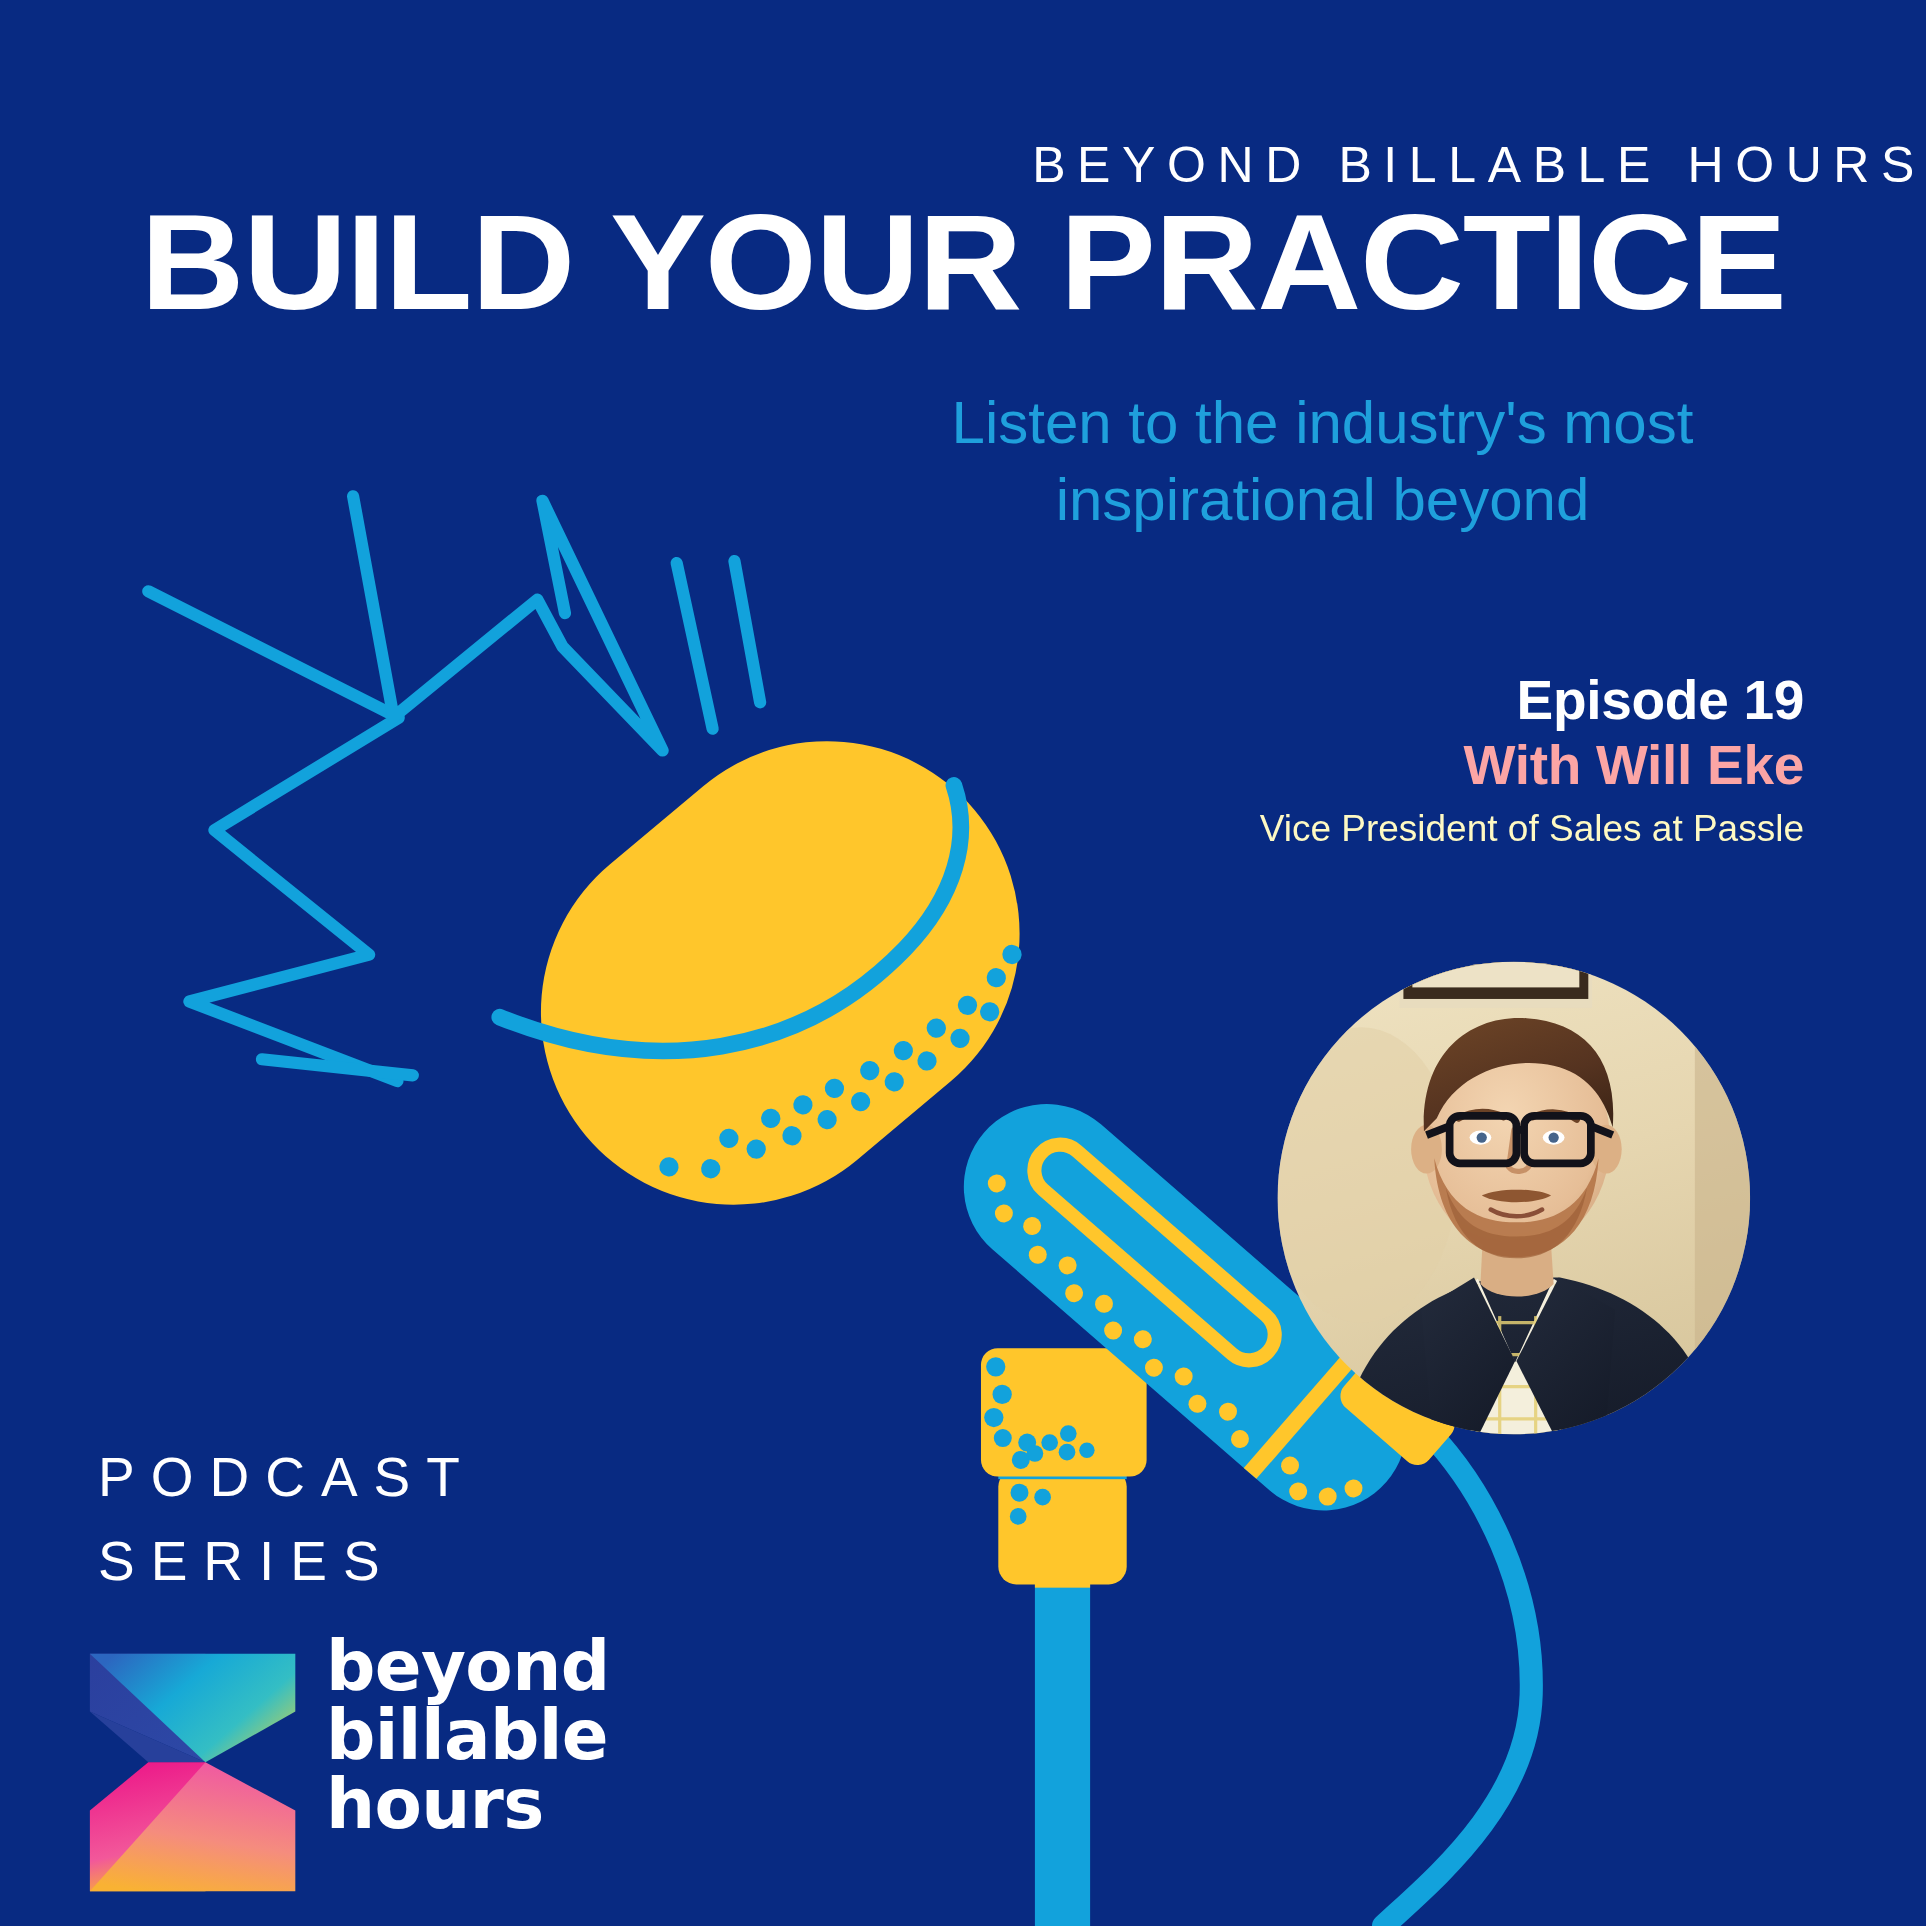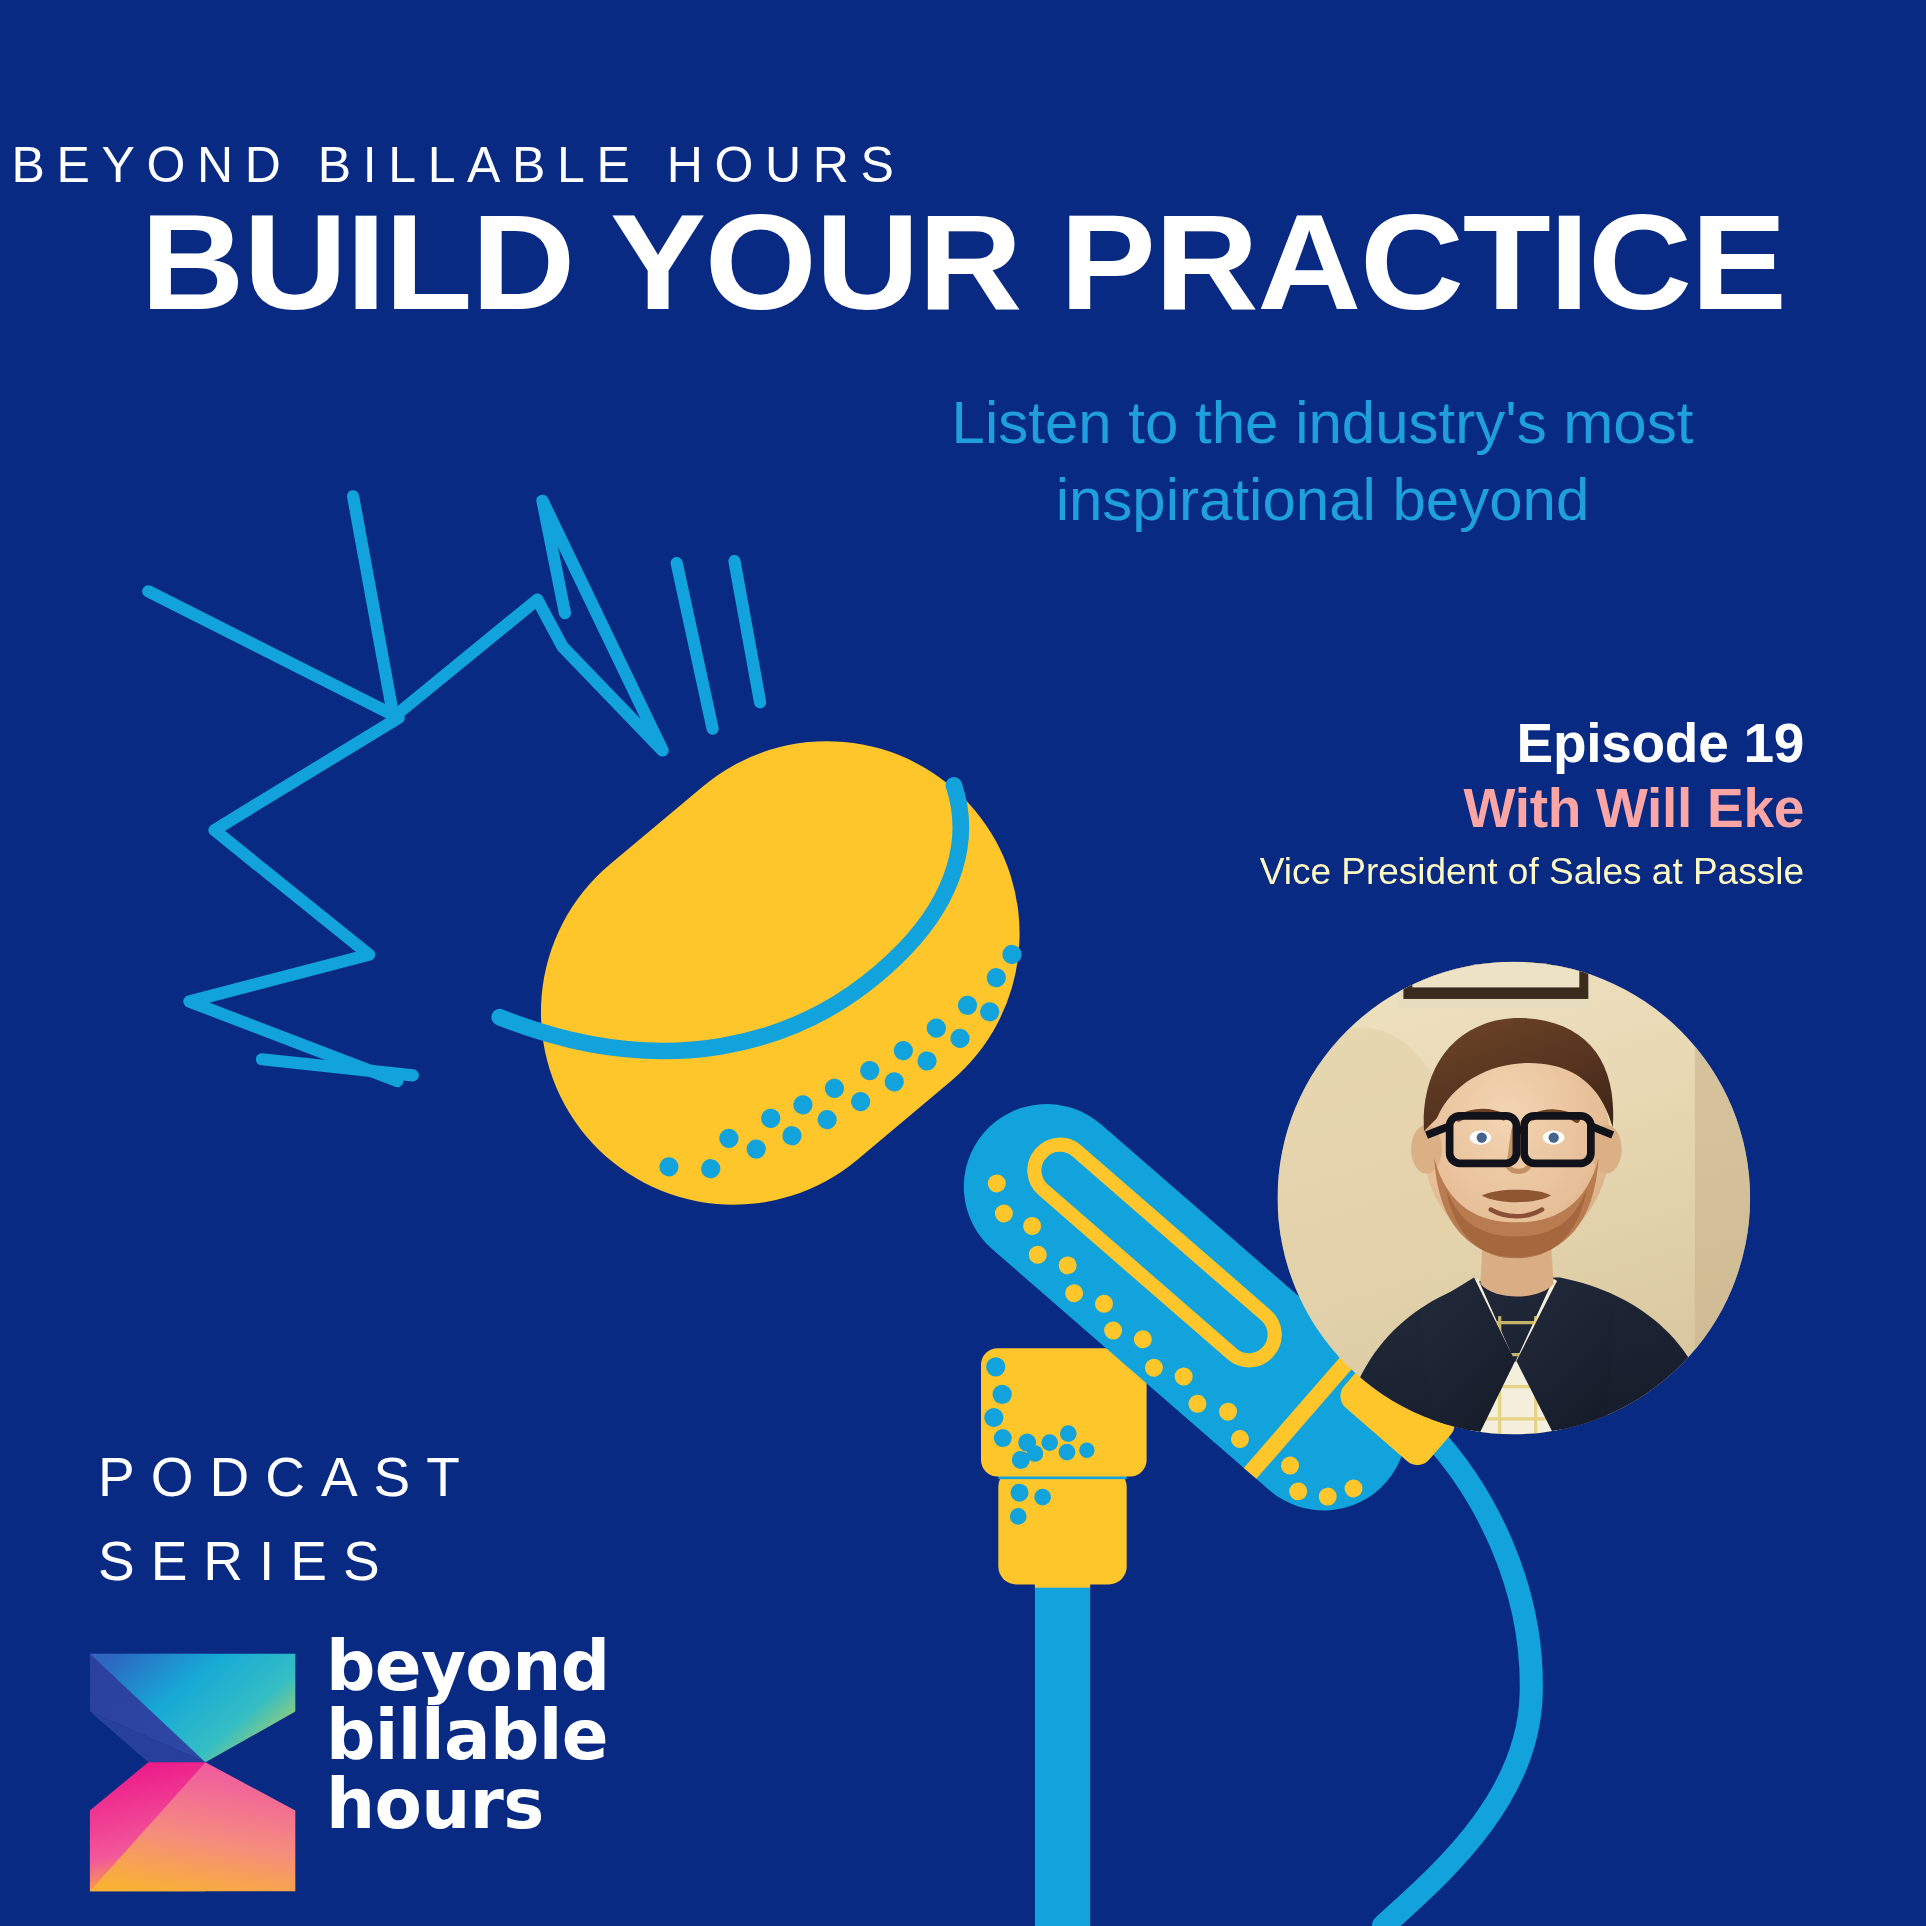--- a/index.html
+++ b/index.html
@@ -9,21 +9,21 @@
     width:1926px;height:1926px;
     background:#082A82;
     overflow:hidden;
   }
   .layer{position:absolute;inset:0;}
   svg.layer{width:1926px;height:1926px;display:block;}
 
   
   .kicker{
     position:absolute;left:0;top:136px;width:1926px;
-    text-align:left;
+    text-align:right;
     color:#ffffff;
     font-size:50px;
     font-weight:300;
     letter-spacing:11.6px;
     font-stretch:condensed;
     text-indent:11.6px;
     font-family:"Liberation Sans Narrow","Liberation Sans",sans-serif;
   }
   .headline{
     position:absolute;left:0;top:193px;width:1926px;
@@ -47,21 +47,20 @@
     font-family:"Liberation Sans Narrow","Liberation Sans",sans-serif;
   }
   .ep-block{
     position:absolute;right:122px;top:668px;width:899px;
     text-align:right;
   }
   .ep-num{
     color:#ffffff;font-size:55px;font-weight:700;line-height:1.18;
     letter-spacing:-0.3px;
     font-family:"Liberation Sans Narrow","Liberation Sans",sans-serif;
-    margin-top:43px;
   }
   .ep-guest{
     color:#fca5a5;font-size:55px;font-weight:700;line-height:1.18;
     letter-spacing:-0.3px;
     font-family:"Liberation Sans Narrow","Liberation Sans",sans-serif;
   }
   .ep-role{
     color:#fef9c3;font-size:37px;font-weight:400;line-height:1.35;
     margin-top:6.4px;
     font-family:"Liberation Sans Narrow","Liberation Sans",sans-serif;

